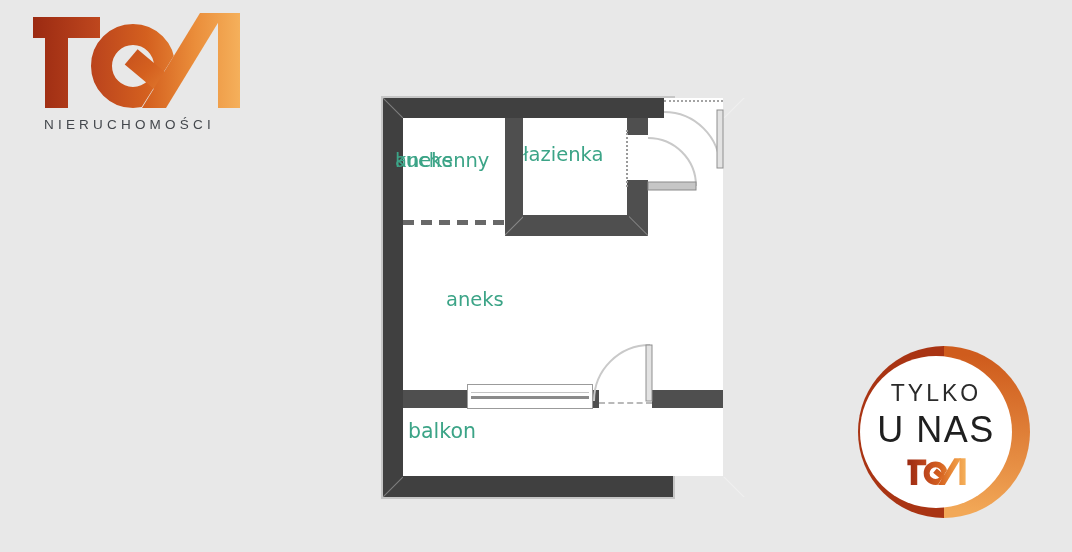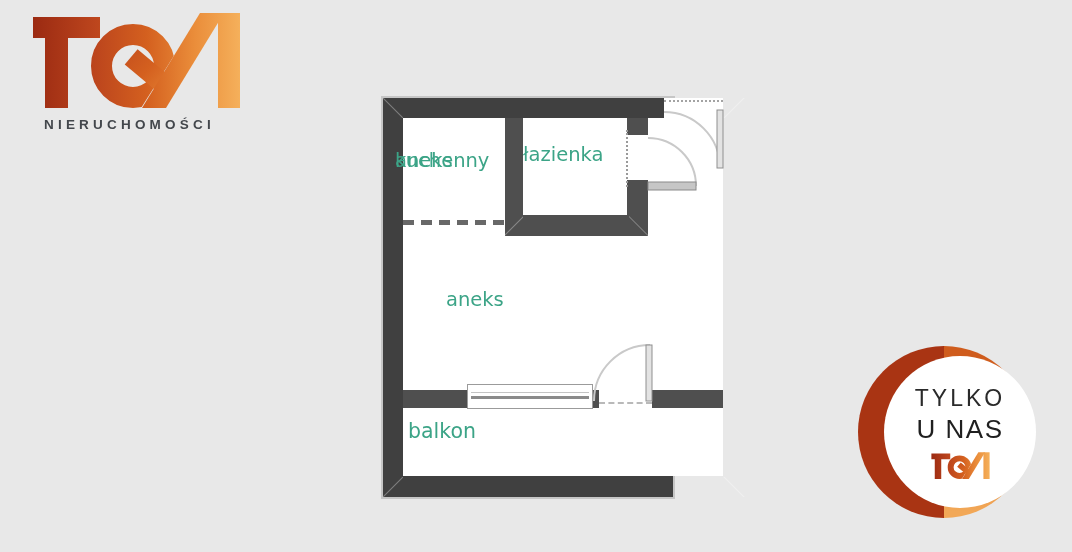--- a/index.html
+++ b/index.html
@@ -6,21 +6,21 @@
   .canvas{
     position:relative;width:1072px;height:552px;overflow:hidden;
     background:#e8e8e8;font-family:"Liberation Sans",sans-serif;
   }
   
   .logo-block{position:absolute;left:33px;top:12px;width:210px;}
   .logo-mark{display:block;}
   .cutline{stroke:var(--cut,#e8e8e8);}
   .wordmark{
     position:absolute;left:11px;top:105px;white-space:nowrap;
-    font-size:13.5px;letter-spacing:4.2px;font-weight:700;color:#43474c;
+    font-size:13.5px;letter-spacing:4.2px;font-weight:400;color:#43474c;
   }
   
   .plan{position:absolute;left:383px;top:98px;width:290px;height:399px;
         background:#404040;box-shadow:0 0 0 2px #c6c6c6;}
   .plan div{position:absolute;}
   .interior{left:20px;top:20px;width:320px;height:358px;background:#ffffff;}
   .bath-block{left:122px;top:20px;width:143px;height:118px;background:#4f4f4f;}
   .bath-room{left:140px;top:20px;width:104px;height:97px;background:#ffffff;}
   .bath-door-opening{left:244px;top:37px;width:21px;height:45px;background:#ffffff;}
   .bath-door-dotted{left:243px;top:32px;width:0;height:57px;border-left:2px dotted #9a9a9a;}
@@ -49,26 +49,26 @@
   .lbl-bath{left:140px;top:47px;width:108px;}
   .lbl-room{left:63px;top:192px;width:80px;}
   .lbl-balcony{left:25px;top:324px;text-align:left;font-size:20.5px;}
   
   .badge{
     position:absolute;left:858px;top:346px;width:172px;height:172px;border-radius:50%;
     background:linear-gradient(90deg,#a93413 0 50%,transparent 50%),
                linear-gradient(185deg,#cf5c1d 8%,#f2a857 92%);
   }
   .badge-inner{
-    position:absolute;left:26px;top:10px;width:152px;height:152px;border-radius:50%;
+    position:absolute;left:2px;top:10px;width:152px;height:152px;border-radius:50%;
     background:#ffffff;display:flex;flex-direction:column;align-items:center;
     justify-content:center;
   }
   .badge-line1{font-size:23px;letter-spacing:3px;color:#2a2a2a;margin-bottom:2px;}
-  .badge-line2{font-size:26px;letter-spacing:1.5px;color:#1f1f1f;margin-bottom:7px;}
+  .badge-line2{font-size:36px;letter-spacing:1.5px;color:#1f1f1f;margin-bottom:7px;}
 </style>
 </head>
 <body>
 
 <div class="canvas">
 
   <div class="logo-block">
     <svg class="logo-mark" width="207" height="96" viewBox="0 0 207 96" style="--cut:#e8e8e8;">
       <defs>
         <linearGradient id="lg" gradientUnits="userSpaceOnUse" x1="0" y1="48" x2="207" y2="48">

